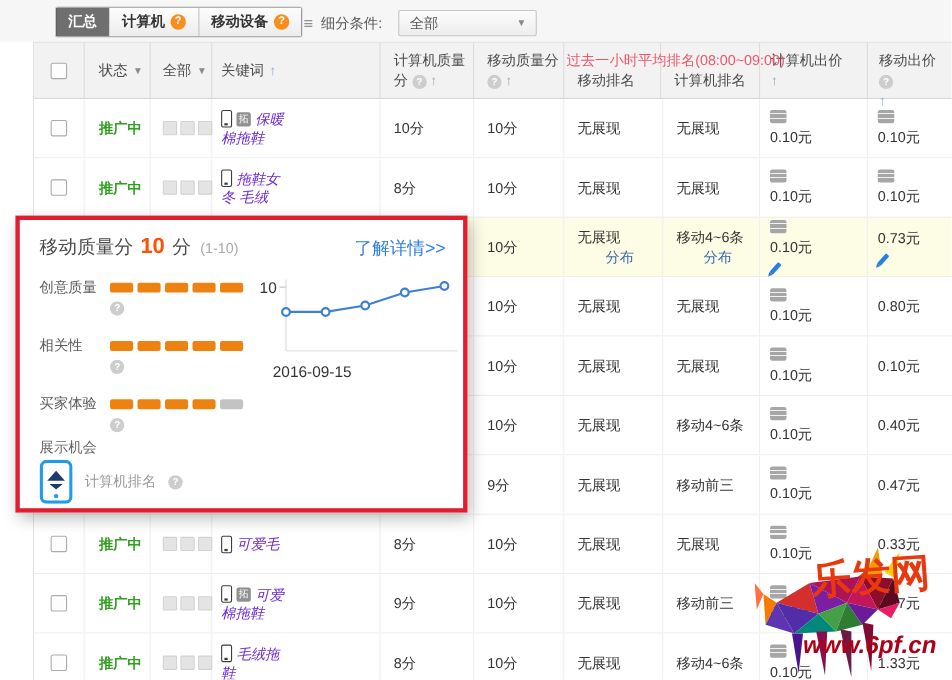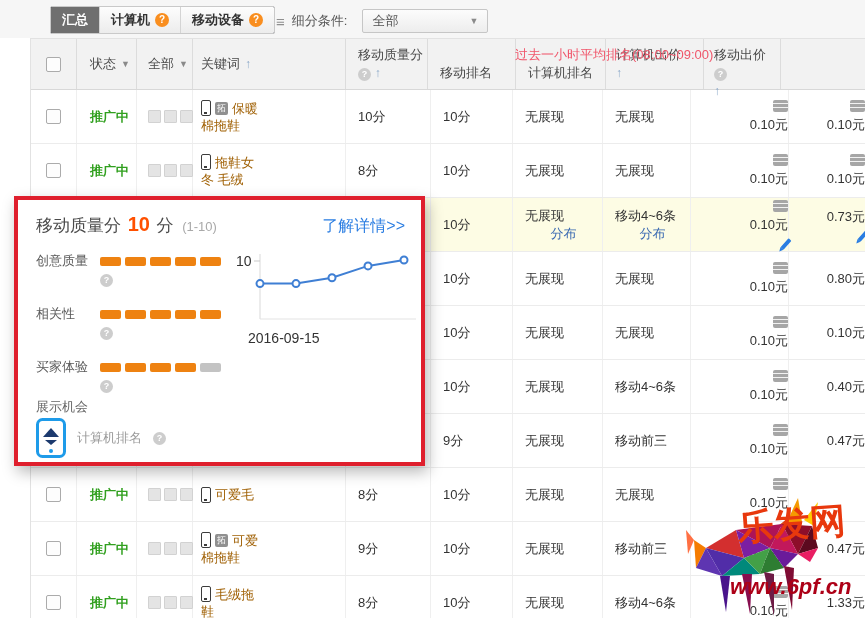--- a/index.html
+++ b/index.html
@@ -39,24 +39,24 @@
   .arrow{color:#8ca9c9;font-weight:bold;font-size:12px;}
   .checkbox{width:13px;height:13px;border:1px solid #ababab;background:#fdfdfd;border-radius:2px;display:inline-block;cursor:pointer;}
   .hour-rank{position:absolute;left:484px;top:7px;color:#f0556a;white-space:nowrap;z-index:2;pointer-events:none;}
   .status{color:#31a01f;font-weight:bold;}
   .sq{width:11px;height:11px;background:#e4e4e4;border:1px solid #d2d2d2;display:inline-block;margin-right:3px;border-radius:1px;flex:none;}
   .kw{line-height:17px;}
   .kwline{display:flex;align-items:center;gap:4px;}
   .phone-icon{width:8px;height:14px;border:1px solid #3c3c3c;border-radius:2px;position:relative;flex:none;display:inline-block;}
   .phone-icon::after{content:"";position:absolute;left:2px;bottom:1px;width:3px;height:2px;background:#3c3c3c;}
   .kwbadge{width:13px;height:13px;background:#909090;border-radius:2px;color:#fff;font-size:9px;line-height:13px;text-align:center;flex:none;}
-  .kwtext{color:#a16207;text-decoration:none;}
+  .kwtext{color:#6d28d9;text-decoration:none;font-style:italic;}
   .rank{line-height:18px;}
   .blue{color:#3968b1;text-decoration:none;text-align:center;}
-  .bid{align-items:flex-end;gap:4px;padding-left:9px;}
+  .bid{align-items:flex-start;gap:4px;padding-left:9px;}
   .bid-badge{width:15px;height:12px;border-radius:2px;flex:none;
     background:linear-gradient(#a6a6a6 0 3px,#f2f2f2 3px 4px,#a6a6a6 4px 7px,#f2f2f2 7px 8px,#a6a6a6 8px 12px);}
   .pencil{position:relative;width:4px;height:12px;background:#2a7de2;transform:rotate(42deg);border-radius:1px;display:inline-block;margin-left:3px;flex:none;}
   .pencil::after{content:"";position:absolute;bottom:-4px;left:0;border-left:2px solid transparent;border-right:2px solid transparent;border-top:4px solid #2a7de2;}
   .lh .c0 *,.lh .c1 *,.lh .c2 *,.lh .c3 *,.lh .c4 *{visibility:hidden;}
   .qgray{display:inline-block;width:13px;height:13px;border-radius:50%;background:#cdcdcd;color:#fff;font-size:9px;line-height:13px;text-align:center;font-weight:bold;flex:none;}
   
   .popup{position:absolute;left:14px;top:196px;width:403px;height:262px;background:#fff;border:4px solid #df1f2d;z-index:50;box-shadow:3px 6px 14px rgba(0,0,0,.28);}
   .pp-title{position:absolute;left:18px;top:13px;right:16px;}
   .t1{font-size:17px;color:#4a4a4a;}
@@ -115,20 +115,26 @@
       <span class="caret">▼</span>
     </div>
     <div class="cell c2 hc" style="padding-left:11px;">
       <span>全部</span>
       <span class="caret">▼</span>
     </div>
     <div class="cell c3 hc" style="padding-left:8px;">
       <span>关键词</span>
       <span class="arrow">↑</span>
     </div>
+    <div class="cell c4 hc2">
+      <div>计算机质量</div>
+      <div><span>分</span>
+           <span class="qgray">?</span>
+           <span class="arrow">↑</span></div>
+    </div>
     <div class="cell c5 hc2">
       <div>移动质量分</div>
       <div><span class="qgray">?</span>
            <span class="arrow">↑</span></div>
     </div>
     <div class="cell c7 hc2">
       <div>&nbsp;</div>
       <div>移动排名</div>
     </div>
     <div class="cell c6 hc2">
@@ -491,20 +497,25 @@
       <span>无展现</span>
 
     </div>
     <div class="cell c7 rank">
       <span>无展现</span>
 
     </div>
     <div class="cell c8 bid">
       <span class="bid-badge"></span>
       <span>0.10元</span>
+
+    </div>
+    <div class="cell c9 bid">
+
+      <span>0.33元</span>
 
     </div>
   </div>
       <div class="row">
     <div class="cell c0">
           <span class="checkbox"></span>
         </div>
     <div class="cell c1">
           <span class="status">推广中</span>
         </div>

